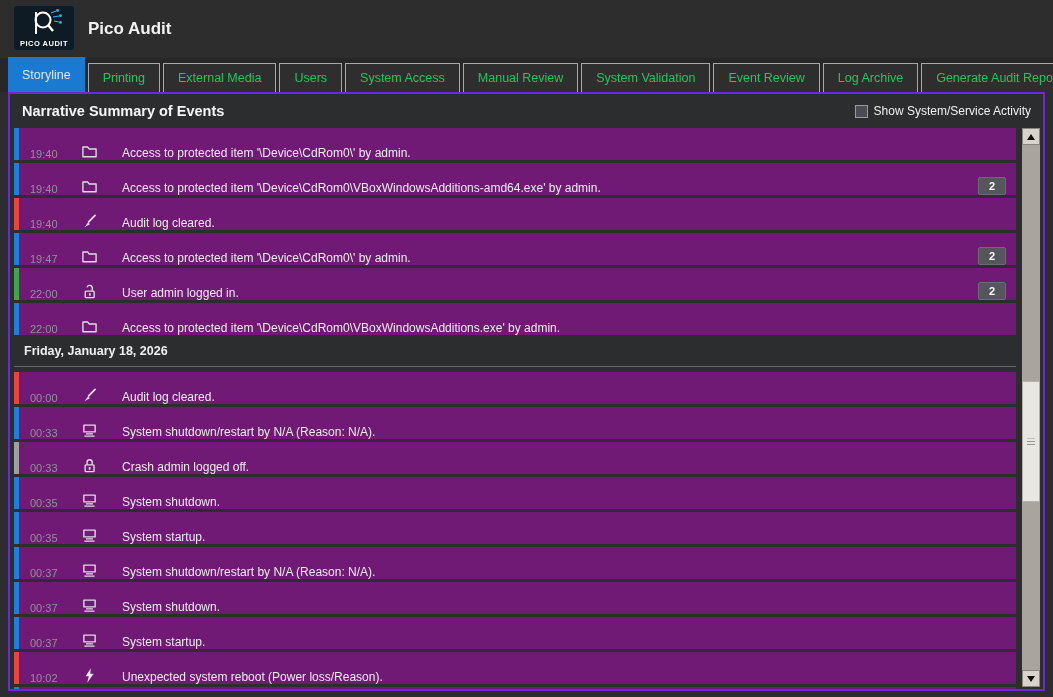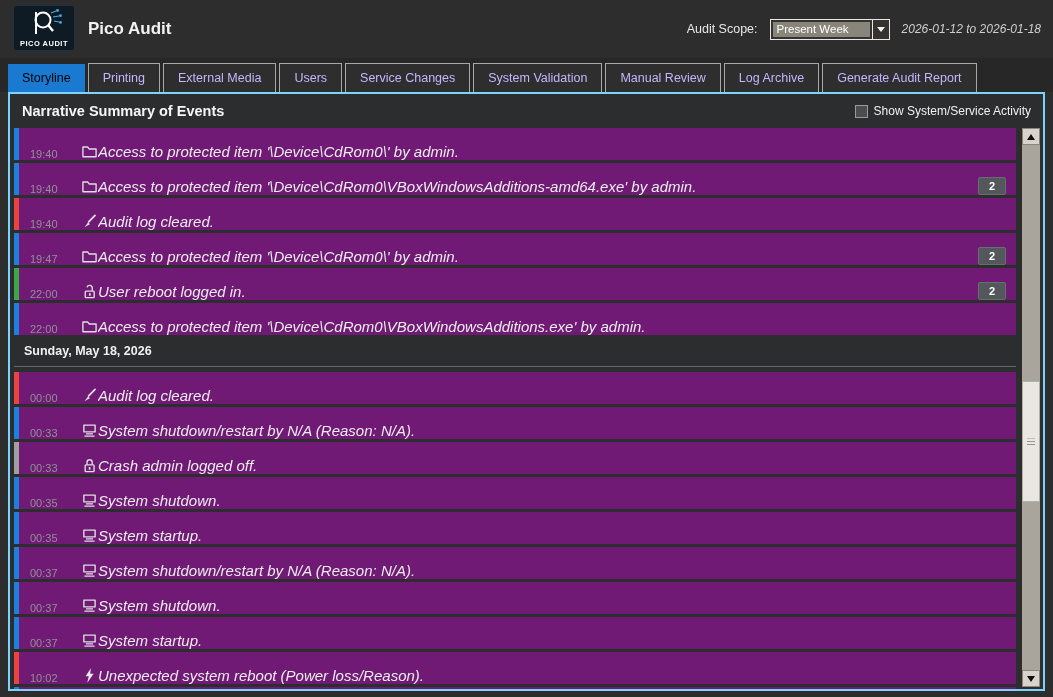--- a/index.html
+++ b/index.html
@@ -23,43 +23,43 @@
                 padding:1px 4px; white-space:nowrap; overflow:hidden; }
   .combo-btn { width:17px; border-left:1px solid #e8e8e8; display:flex; align-items:center; justify-content:center; }
   .combo-btn i { width:0; height:0; border-left:4px solid transparent; border-right:4px solid transparent;
                  border-top:5px solid #f0f0f0; }
   .date-range { color:#cfcfcf; font-size:12px; font-style:italic; }
 
   
   .tab-strip { position:absolute; left:0; top:58px; width:1053px; height:34px; background:#272727; }
   .tab-bar { position:absolute; left:8px; bottom:0; display:flex; align-items:flex-end; }
   .tab { height:29px; display:flex; align-items:center; padding:0 14px; margin-right:3px;
-         background:#2e2e2e; border:1px solid #a8a8a8; border-bottom:none; color:#c4b5fd;
+         background:#2e2e2e; border:1px solid #a8a8a8; border-bottom:none; color:#22c55e;
          font-size:12.5px; cursor:pointer; white-space:nowrap; }
-  .tab.active { height:28px; background:#1a7ad1; border:none; color:#000000; }
+  .tab.active { height:35px; background:#1a7ad1; border:none; color:#e5e5e5; }
 
   
   .content-panel { position:absolute; left:8px; top:92px; right:8px; bottom:6px;
-                   background:#2b2d2f; border:2px solid #7dd3fc; }
+                   background:#2b2d2f; border:2px solid #6d28d9; }
   .panel-header { position:absolute; left:0; right:0; top:0; height:34px; display:flex;
                   align-items:center; justify-content:space-between; padding:0 12px; }
   .panel-title { color:#f5f5f5; font-size:14.5px; font-weight:bold; }
   .checkbox-group { display:flex; align-items:center; gap:6px; cursor:pointer; }
   .checkbox { width:13px; height:13px; background:#4a4e52; border:1px solid #9a9a9a; }
   .checkbox-label { color:#f0f0f0; font-size:12px; }
 
   
   .list-area { position:absolute; left:4px; right:27px; top:34px; bottom:0; overflow:hidden; }
   .event-row { position:relative; height:32px; margin-bottom:3px; background:#701a75;
                display:flex; align-items:flex-end; cursor:pointer; }
   .bar { position:absolute; left:0; top:0; bottom:0; width:5px; }
   .time { width:46px; margin-left:16px; color:#8f9295; font-size:11px; flex:none; }
   .icon { width:18px; height:18px; margin-left:4px; flex:none; display:flex; align-items:center; justify-content:center; }
   .icon svg { width:17px; height:17px; }
-  .msg { margin-left:0; color:#eceded; font-size:15px; white-space:nowrap; overflow:hidden; flex:1;font-style:italic; }
+  .msg { margin-left:24px; color:#eceded; font-size:12px; white-space:nowrap; overflow:hidden; flex:1; }
   .badge { flex:none; margin-right:10px; min-width:28px; height:18px; background:#53565a;
            border:1px solid #6a6d70; border-radius:2px; color:#ffffff; font-size:11px; font-weight:bold;
            display:flex; align-items:center; justify-content:center; }
   .date-header { margin:9px 0 5px; padding:0 0 8px 10px; border-bottom:1px solid #63676a;
                  color:#f0f0f0; font-size:12.5px; font-weight:bold; }
 
   
   .scrollbar { position:absolute; right:3px; top:34px; bottom:2px; width:18px; display:flex; flex-direction:column; }
   .sb-btn { height:17px; background:#d8d4cc; border:1px solid #8a867e; display:flex;
             align-items:center; justify-content:center; cursor:pointer; flex:none; }
@@ -83,41 +83,32 @@
       <circle cx="21" cy="13" r="7.5" fill="none" stroke="#ffffff" stroke-width="2"></circle>
       <path d="M26.5 18.5 L31 24" stroke="#ffffff" stroke-width="2.4" fill="none"></path>
       <path d="M29 6 l5 -2 M31 10 l6 -1 M32 14 l5 1" stroke="#3ab0e8" stroke-width="1.1" fill="none"></path>
       <circle cx="35.5" cy="3.5" r="1.4" fill="#3ab0e8"></circle>
       <circle cx="38.5" cy="8.7" r="1.4" fill="#3ab0e8"></circle>
       <circle cx="38.5" cy="15.4" r="1.4" fill="#3ab0e8"></circle>
     </svg>
     <div class="logo-text">PICO AUDIT</div>
   </div>
   <div class="app-title">Pico Audit</div>
-  <div class="scope-group">
-    <span class="scope-label">Audit Scope:</span>
-    <div class="combobox">
-      <div class="combo-text">Present Week</div>
-      <div class="combo-btn">
-          <i></i>
-        </div>
-    </div>
-    <span class="date-range">2026-01-12 to 2026-01-18</span>
-  </div>
 </div>
 
 <div class="tab-strip">
   <div class="tab-bar">
       <div class="tab active">Storyline</div>
       <div class="tab">Printing</div>
       <div class="tab">External Media</div>
       <div class="tab">Users</div>
-      <div class="tab">Service Changes</div>
+      <div class="tab">System Access</div>
+      <div class="tab">Manual Review</div>
       <div class="tab">System Validation</div>
-      <div class="tab">Manual Review</div>
+      <div class="tab">Event Review</div>
       <div class="tab">Log Archive</div>
       <div class="tab">Generate Audit Report</div>
     </div>
 </div>
 
 <div class="content-panel">
   <div class="panel-header">
     <div class="panel-title">Narrative Summary of Events</div>
     <div class="checkbox-group">
       <div class="checkbox"></div>
@@ -171,34 +162,34 @@
       <div class="event-row">
         <div class="bar" style="background:#3fa74a"></div>
         <div class="time">22:00</div>
         <div class="icon">
           <svg viewBox="0 0 16 16">
             <rect x="4" y="7.6" width="8.4" height="6.2" rx="0.8" stroke="#dcdedf" fill="none" stroke-linejoin="round" stroke-width="1.3"></rect>
             <path d="M10.6 7.4 V4.6 a2.5 2.5 0 0 0 -4.9 -0.5" stroke="#dcdedf" fill="none" stroke-linejoin="round" stroke-width="1.3"></path>
             <rect x="7.5" y="9.6" width="1.6" height="2.4" fill="#dcdedf"></rect>
           </svg>
         </div>
-        <div class="msg">User reboot logged in.</div>
+        <div class="msg">User admin logged in.</div>
         <div class="badge">2</div>
       </div>
       <div class="event-row">
         <div class="bar" style="background:#1d80dd"></div>
         <div class="time">22:00</div>
         <div class="icon">
           <svg viewBox="0 0 16 16">
             <path d="M1.8 13 V3.8 h4.6 l1.4 1.9 h6.4 V13 z" stroke="#dcdedf" fill="none" stroke-linejoin="round" stroke-width="1.3"></path>
           </svg>
         </div>
         <div class="msg">Access to protected item '\Device\CdRom0\VBoxWindowsAdditions.exe' by admin.</div>
       </div>
-      <div class="date-header">Sunday, May 18, 2026</div>
+      <div class="date-header">Friday, January 18, 2026</div>
       <div class="event-row">
         <div class="bar" style="background:#ea443e"></div>
         <div class="time">00:00</div>
         <div class="icon">
           <svg viewBox="0 0 16 16">
             <path d="M13.2 2.2 L7.2 8.4" stroke="#dcdedf" stroke-width="1.7" stroke-linecap="round" fill="none"></path>
             <path d="M6.8 8.8 L3.2 13.4 8.4 10.6 z" fill="#dcdedf"></path>
           </svg>
         </div>
         <div class="msg">Audit log cleared.</div>

